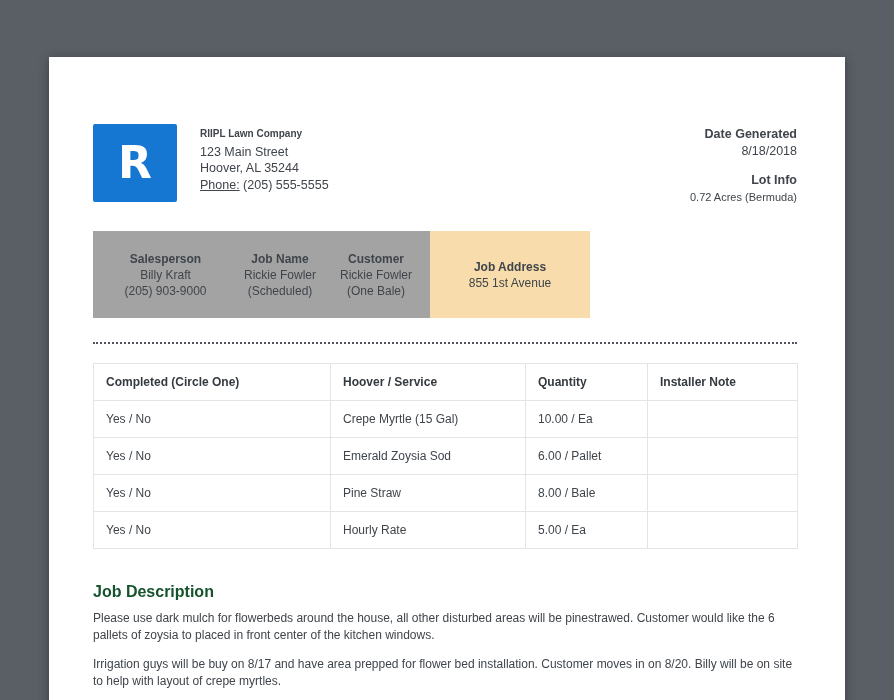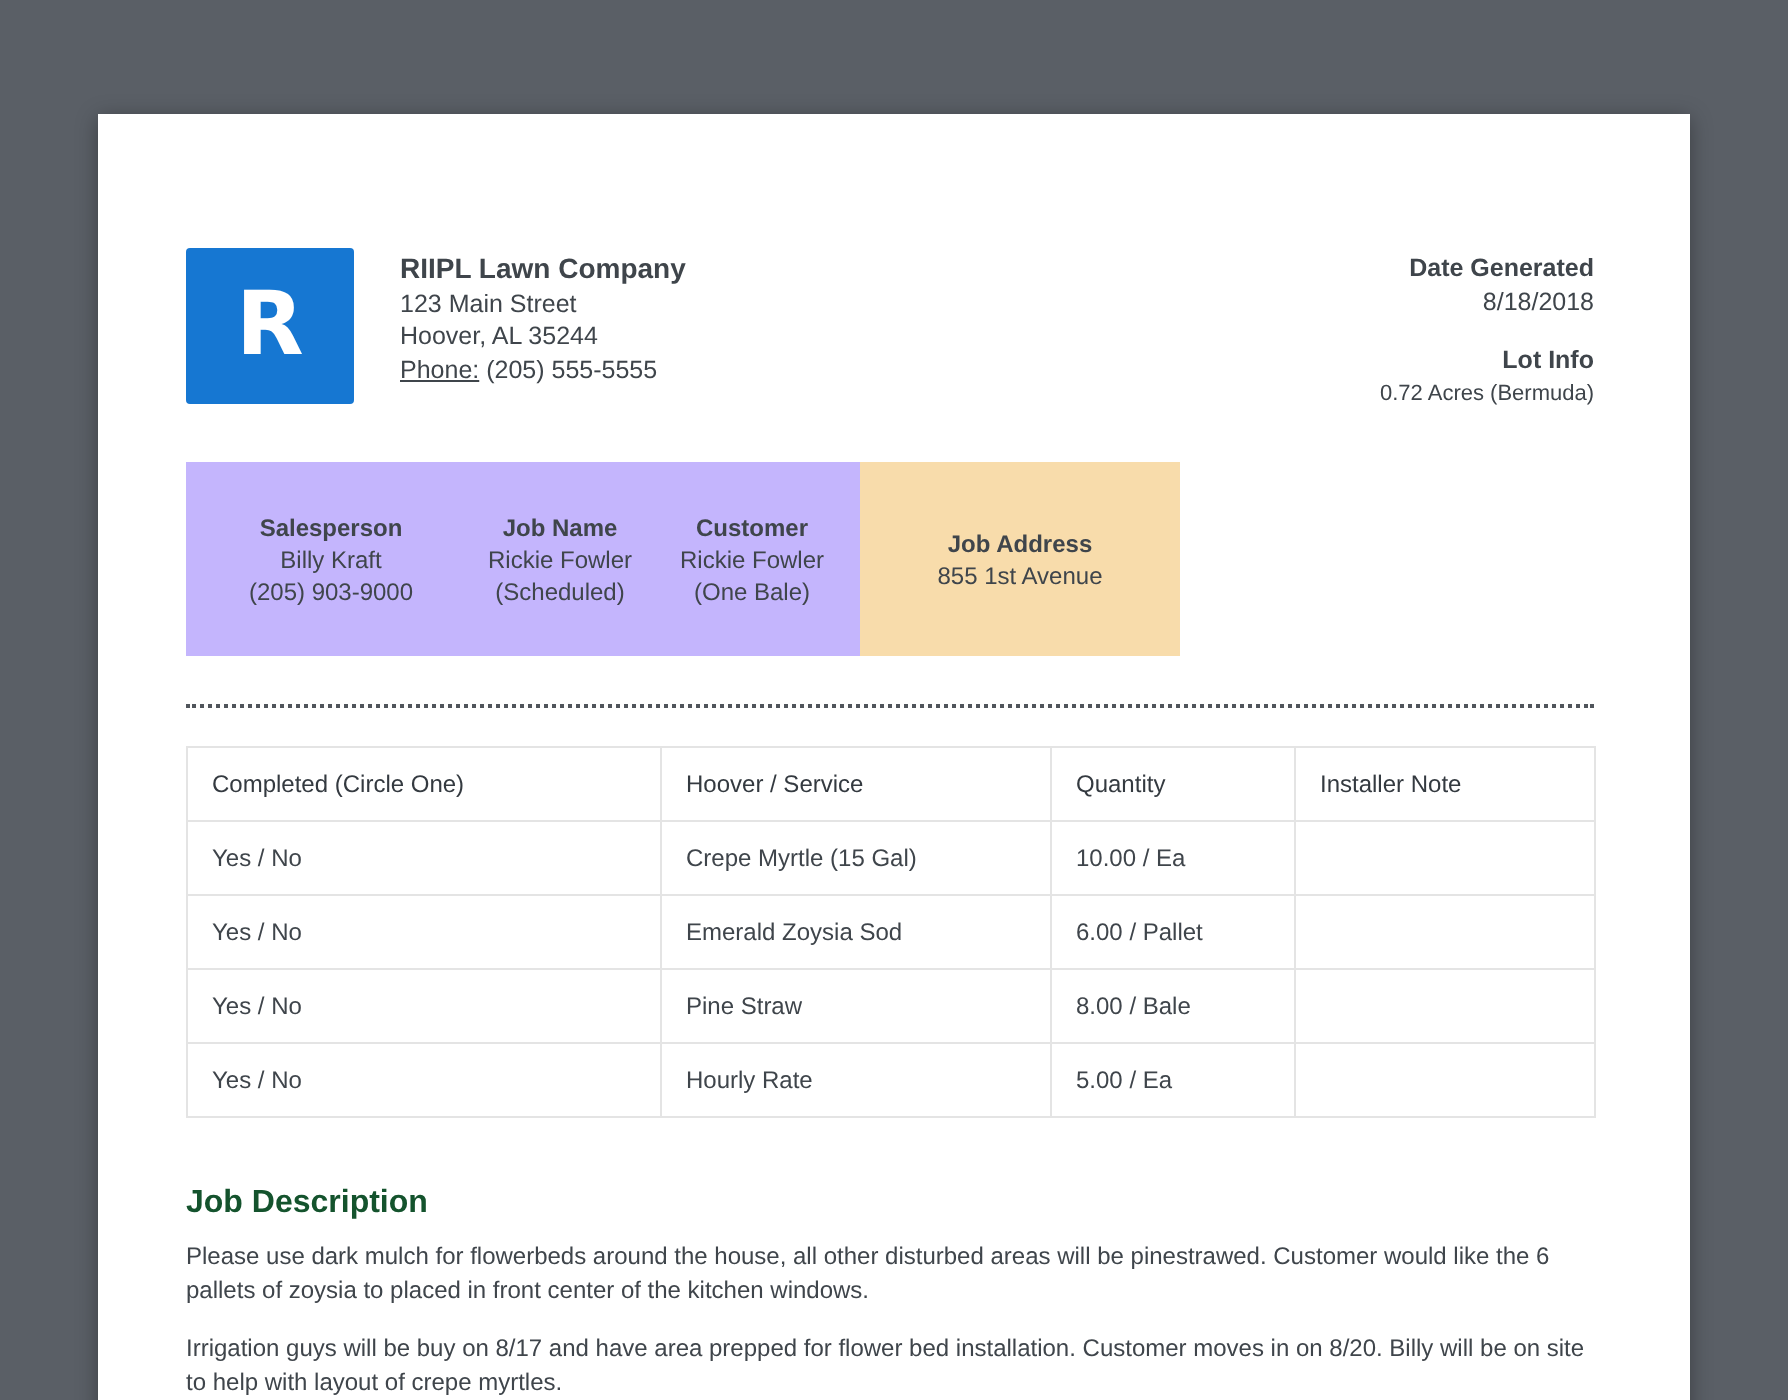--- a/index.html
+++ b/index.html
@@ -54,37 +54,37 @@
     font-size: 44px;
     line-height: 1;
     font-family: "DejaVu Sans", sans-serif;
   }
   .company-info {
     margin-left: 23px;
     font-size: 12.5px;
     line-height: 16.5px;
     padding-top: 2px;
   }
-  .company-name { font-weight: 700; font-size: 14px; margin-bottom: 1px; }
+  .company-name { font-weight: 700; font-size: 10px; margin-bottom: 1px; }
   .underline { text-decoration: underline; }
   .meta {
     margin-left: auto;
     text-align: right;
     font-size: 12.5px;
     line-height: 16.5px;
     padding-top: 2px;
   }
   .bold { font-weight: 700; }
   .meta .lot-label { margin-top: 13px; }
   .meta .lot-value { font-size: 11px; }
   .band {
     margin-top: 26px;
     width: 497px;
-    height: 97px;
-    background: #c4b5fd;
+    height: 87px;
+    background: #a3a3a3;
     display: flex;
   }
   .band-col {
     display: flex;
     flex-direction: column;
     justify-content: center;
     text-align: center;
     font-size: 12px;
     line-height: 16px;
     height: 100%;
@@ -107,21 +107,21 @@
     font-size: 12px;
   }
   table.work th, table.work td {
     border: 1px solid #e4e4e4;
     padding: 11px 12px;
     text-align: left;
     vertical-align: middle;
     color: #3f454b;
     height: 37px;
   }
-  table.work th { font-weight: 400; color: #343a40; }
+  table.work th { font-weight: 700; color: #343a40; }
   .col-w1 { width: 237px; }
   .col-w2 { width: 195px; }
   .col-w3 { width: 122px; }
   .col-w4 { width: 150px; }
   .jd-heading {
     margin-top: 34px;
     font-weight: 700;
     font-size: 16px;
     color: #14532d;
   }

